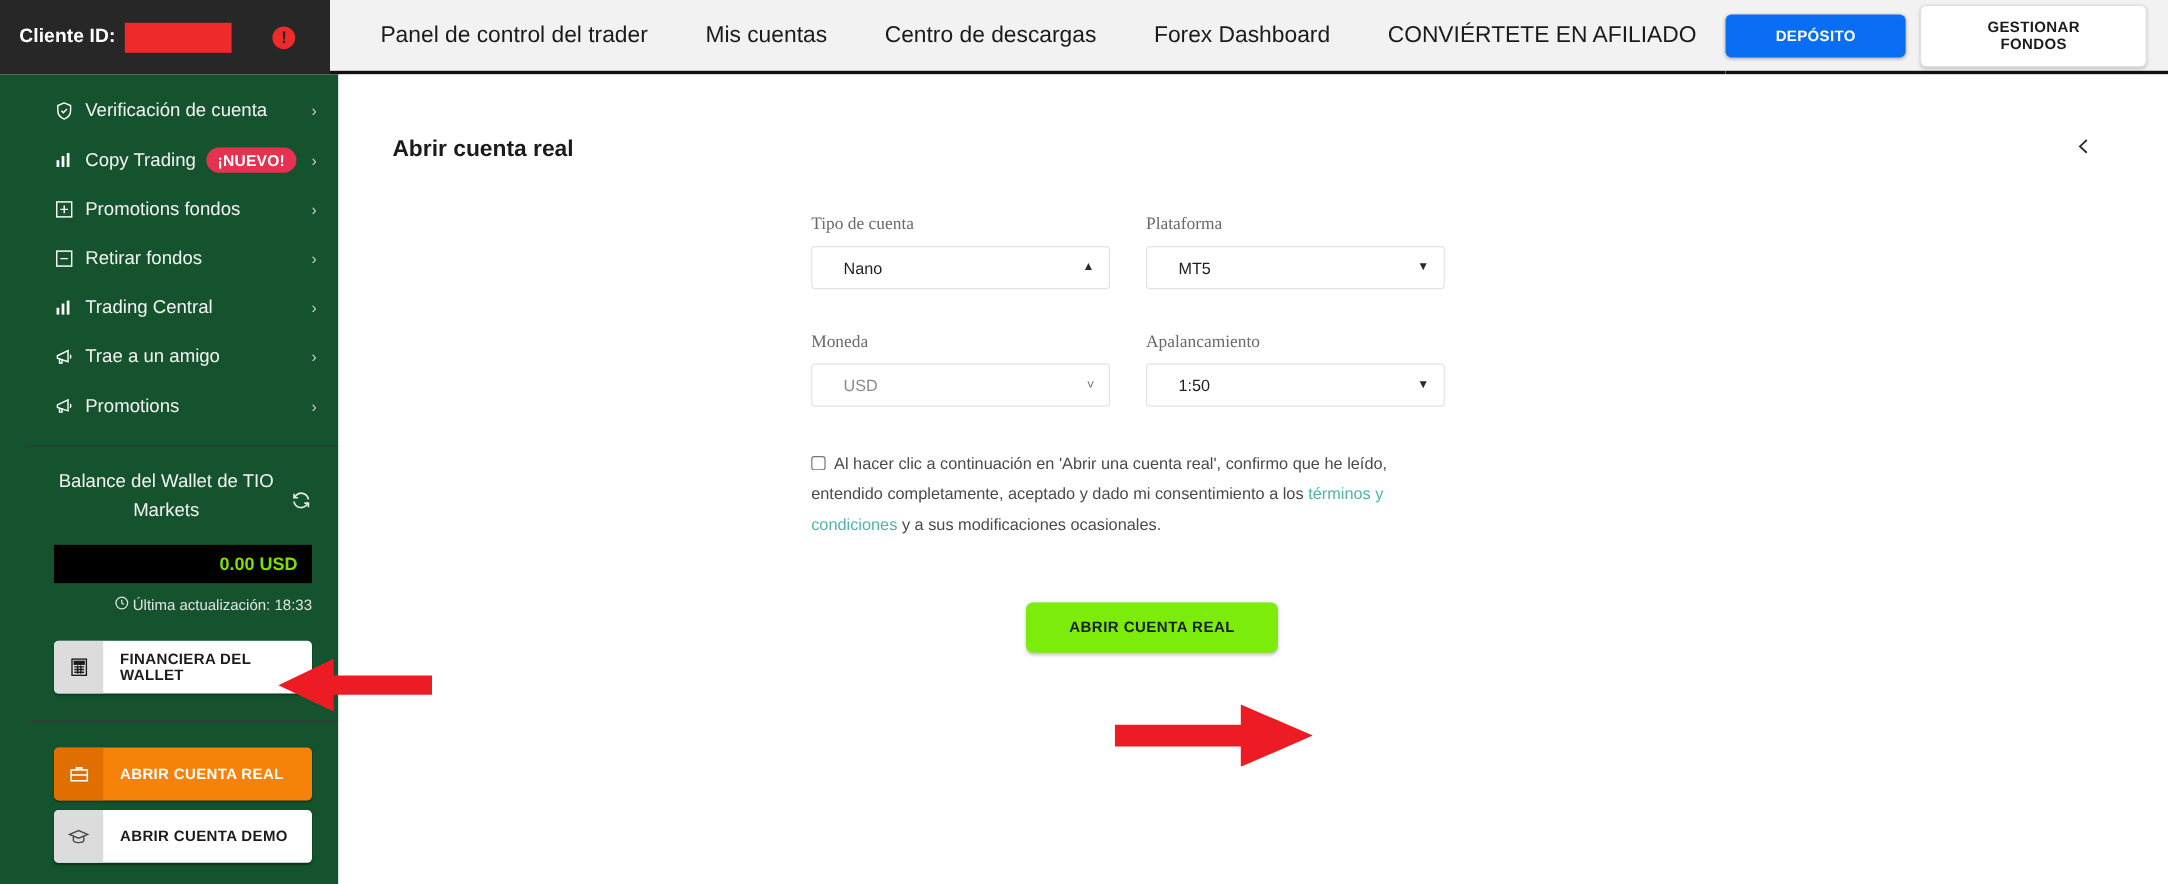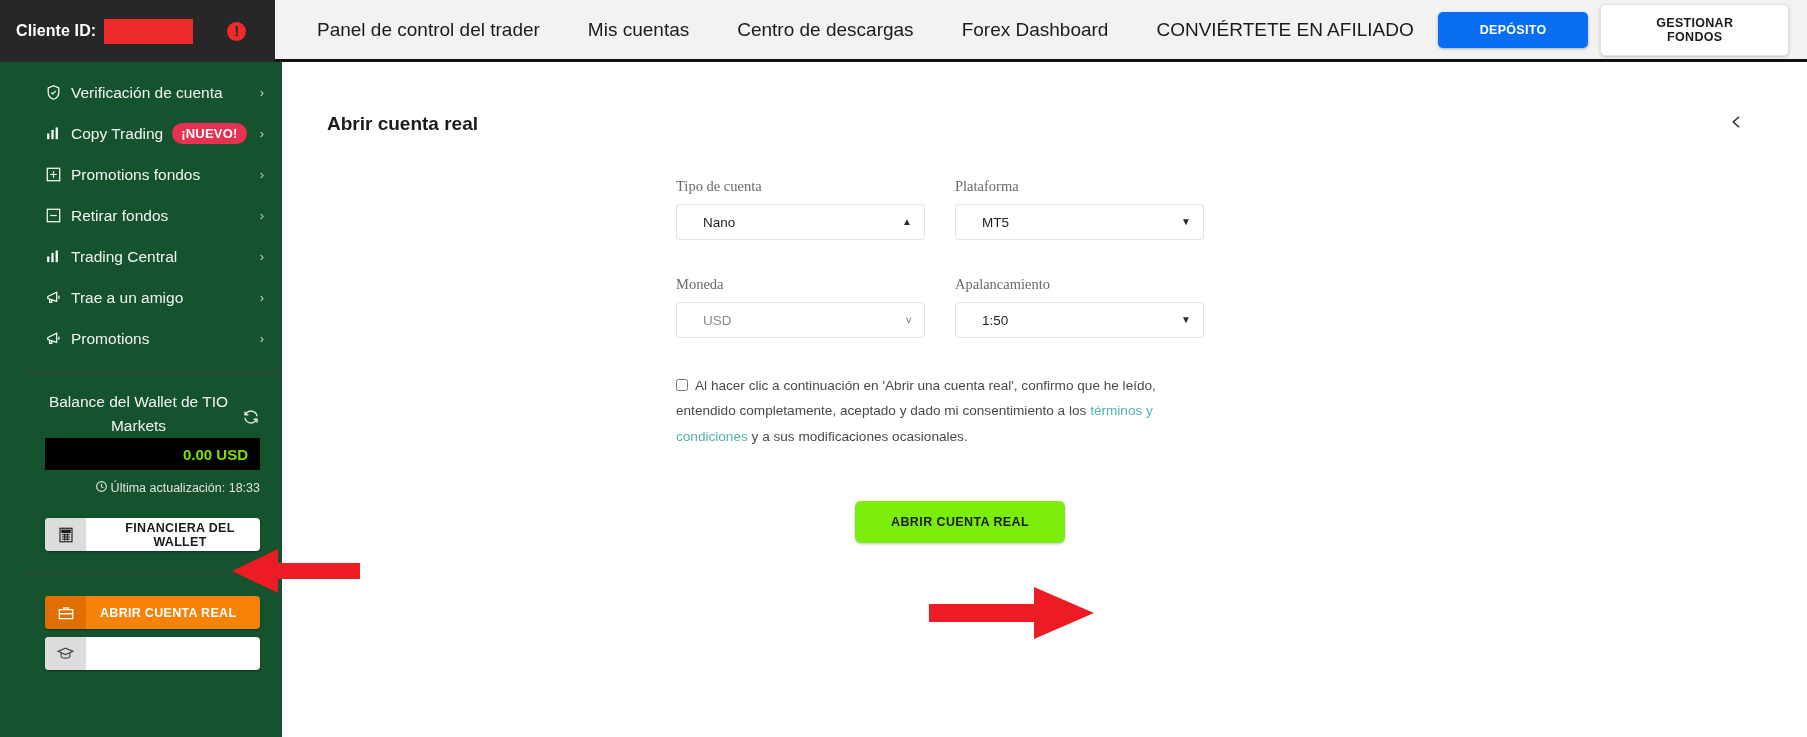--- a/index.html
+++ b/index.html
@@ -56,27 +56,27 @@
   .badge-new { background: #e63150; color: #ffffff; font-size: 13px; font-weight: bold;
     border-radius: 11px; padding: 3px 9px; margin-left: 9px; letter-spacing: .2px; }
 
   .divider { height: 1px; background: #3b3b3b; margin: 12px 0 0 0; }
 
   .wallet { padding: 18px 22px 0 22px; }
   .wallet-title-row { display: flex; align-items: flex-start; justify-content: space-between; gap: 10px; text-align: center; }
   .wallet-title { font-size: 15.5px; line-height: 1.55; color: #f3f3f3; max-width: 190px; }
   .refresh-icon { color: #e8e8e8; cursor: pointer; padding-top: 18px; }
   .wallet-balance { background: #000000; height: 32px; display: flex; align-items: center;
-    justify-content: flex-end; padding-right: 12px; margin-top: 0; }
+    justify-content: flex-end; padding-right: 12px; margin-top: 16px; }
   .wallet-balance span { color: #7ce000; font-size: 15px; font-weight: bold; }
   .wallet-updated { display: flex; align-items: center; justify-content: flex-end; gap: 3px;
     font-size: 12.5px; color: #e2e2e2; margin-top: 10px; }
 
-  .side-btn { display: flex; align-items: stretch; height: 33px; margin: 0 22px;
-    border-radius: 4px; overflow: hidden; cursor: pointer; box-shadow: 0 1px 2px rgba(0,0,0,.4); text-align: center; }
+  .side-btn { display: flex; align-items: stretch; height: 44px; margin: 0 22px;
+    border-radius: 4px; overflow: hidden; cursor: pointer; box-shadow: 0 1px 2px rgba(0,0,0,.4); }
   .side-btn .ico { width: 41px; flex: 0 0 41px; display: flex; align-items: center; justify-content: center; }
   .side-btn .txt { flex: 1; display: flex; align-items: center; font-size: 12.5px;
     font-weight: bold; letter-spacing: .3px; padding-left: 14px; }
   .sb-white { background: #ffffff; color: #1b1b1b; }
   .sb-white .ico { background: #dcdcdc; color: #1b1b1b; }
   .sb-orange { background: #f7820a; color: #ffffff; }
   .sb-orange .ico { background: #e06f00; color: #ffffff; }
 
   .wallet-btn-wrap { margin-top: 22px; }
   .divider2 { height: 1px; background: #3b3b3b; margin: 22px 0 0 0; }
@@ -291,20 +291,21 @@
           <span class="txt">ABRIR CUENTA REAL</span>
         </div>
 
         <div class="side-btn sb-white">
           <span class="ico">
             <svg width="19" height="19" viewBox="0 0 24 24" fill="none" stroke="#4a4a4a" stroke-width="1.5">
               <path d="M2.5 9.3 12 5.3l9.5 4-9.5 4-9.5-4z"></path>
               <path d="M6.5 11.2v4.3c0 1.3 2.5 2.4 5.5 2.4s5.5-1.1 5.5-2.4v-4.3"></path>
             </svg>
           </span>
+          <span class="txt">ABRIR CUENTA DEMO</span>
         </div>
       </div>
     </div>
 
     <div class="main">
 
       <div class="main-header">
         <div class="main-title">Abrir cuenta real</div>
         <div class="collapse-chevron">
           <svg width="17" height="24" viewBox="0 0 24 24" fill="none" stroke="#2a2a2a" stroke-width="2.1">

